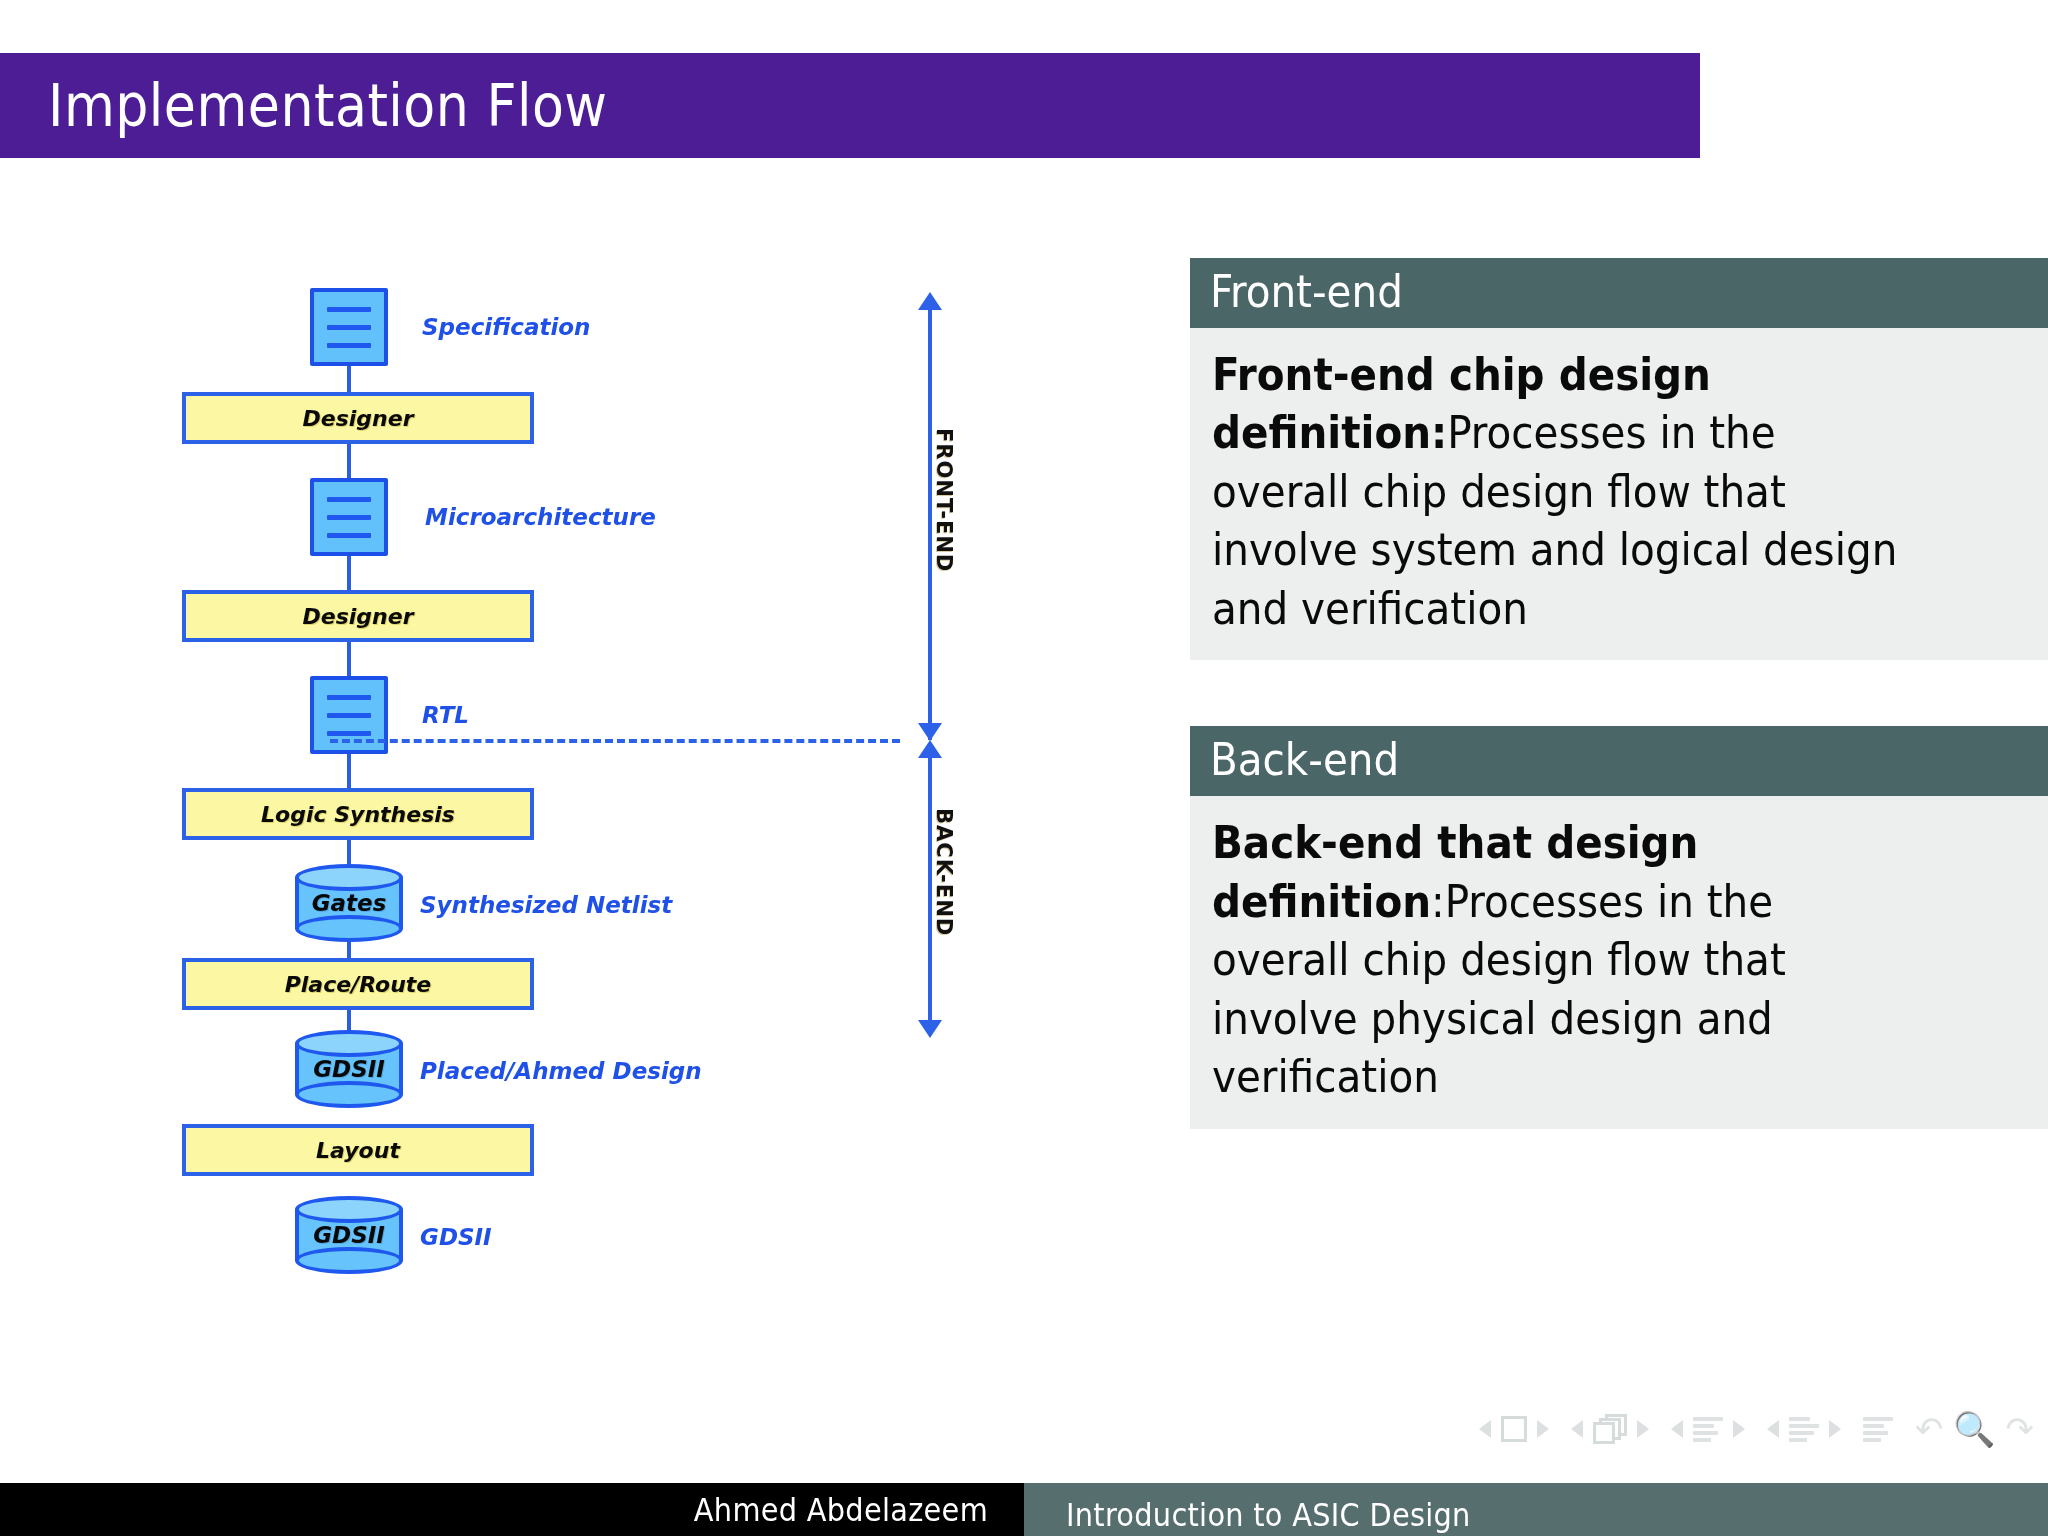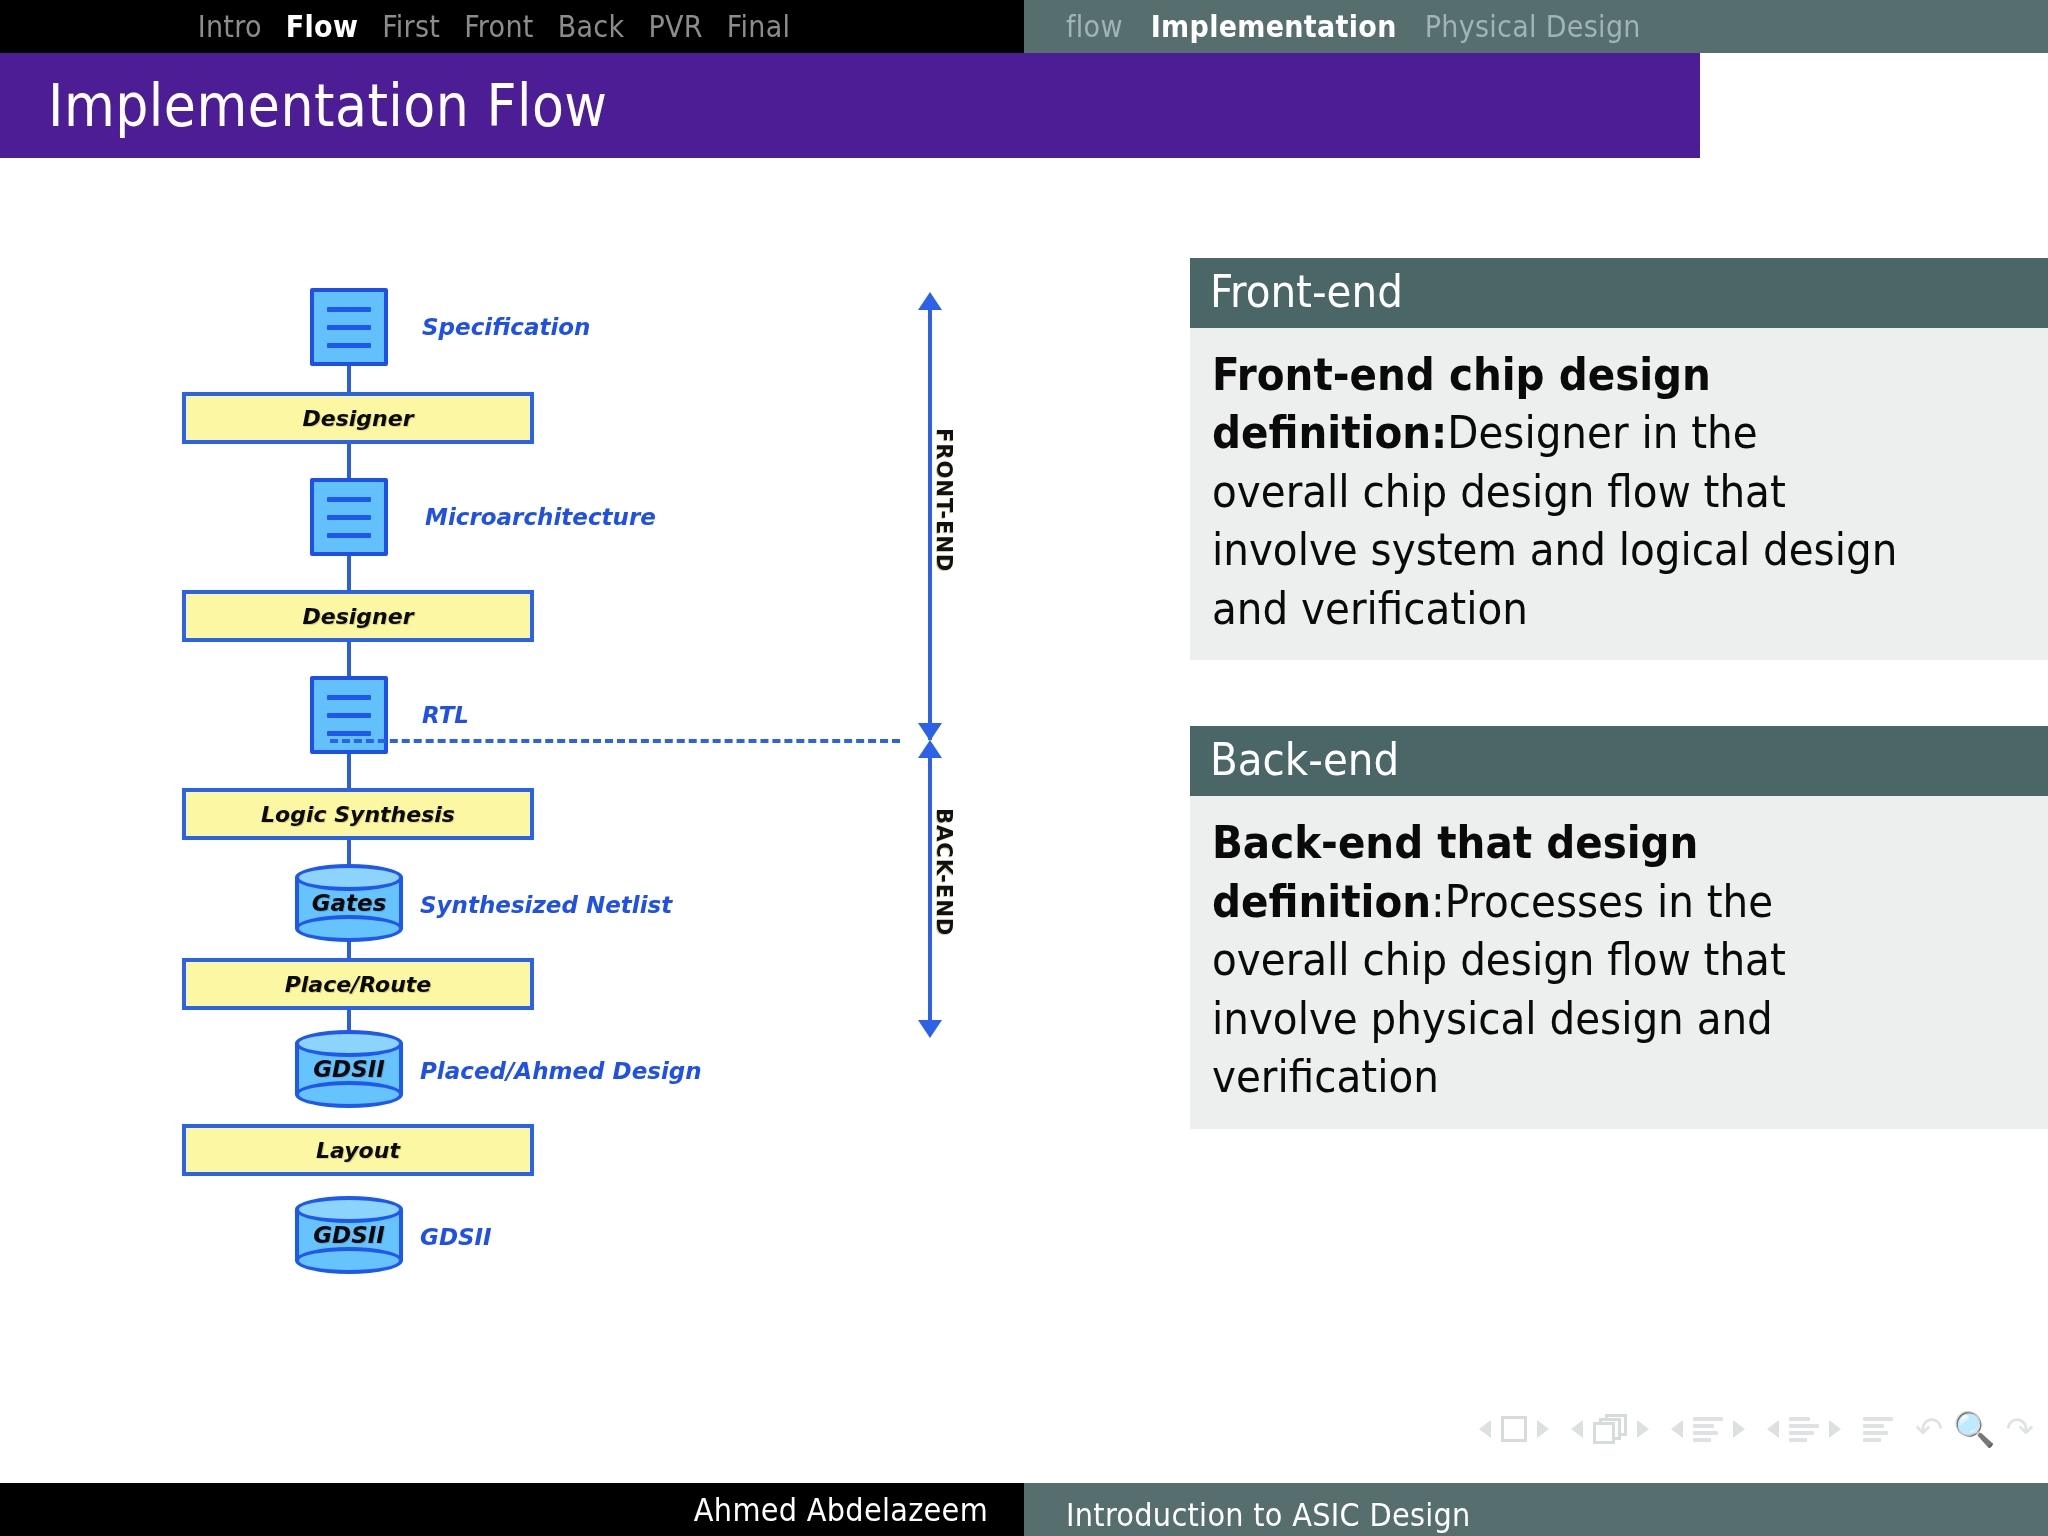--- a/index.html
+++ b/index.html
@@ -368,36 +368,20 @@
     font-size: 32px;
     white-space: nowrap;
     letter-spacing: 0.3px;
   }
 </style>
 </head>
 <body>
 
 <div id="slide">
 
-  <div class="navbar">
-    <div class="nav-left" id="nav-left">
-        <span class="nav-item">Intro</span>
-        <span class="nav-item active">Flow</span>
-        <span class="nav-item">First</span>
-        <span class="nav-item">Front</span>
-        <span class="nav-item">Back</span>
-        <span class="nav-item">PVR</span>
-        <span class="nav-item">Final</span>
-      </div>
-    <div class="nav-right" id="nav-right">
-        <span class="nav-item">flow</span>
-        <span class="nav-item active">Implementation</span>
-        <span class="nav-item">Physical Design</span>
-      </div>
-  </div>
 
   <div class="titlebar">
     <div class="title-text">Implementation Flow</div>
   </div>
 
   <div class="content">
 
     <div class="diagram">
 
       <div class="flow-col">
@@ -505,21 +489,21 @@
         <div class="arrow-head down" style="top:752px;"></div>
         <div class="axis-label" style="left:86px; top:540px;">BACK-END</div>
       </div>
     </div>
 
     <div class="blocks" id="blocks">
         <div class="block">
           <div class="block-title">Front-end</div>
           <div class="block-body">
             <span class="bline"><span class="bold">Front-end chip design</span></span>
-            <span class="bline"><span class="bold">definition:</span><span>Designer in the</span></span>
+            <span class="bline"><span class="bold">definition:</span><span>Processes in the</span></span>
             <span class="bline"><span>overall chip design flow that</span></span>
             <span class="bline"><span>involve system and logical design</span></span>
             <span class="bline"><span>and verification</span></span>
           </div>
         </div>
         <div class="block">
           <div class="block-title">Back-end</div>
           <div class="block-body">
             <span class="bline"><span class="bold">Back-end that design</span></span>
             <span class="bline"><span class="bold">definition</span><span>:Processes in the</span></span>

